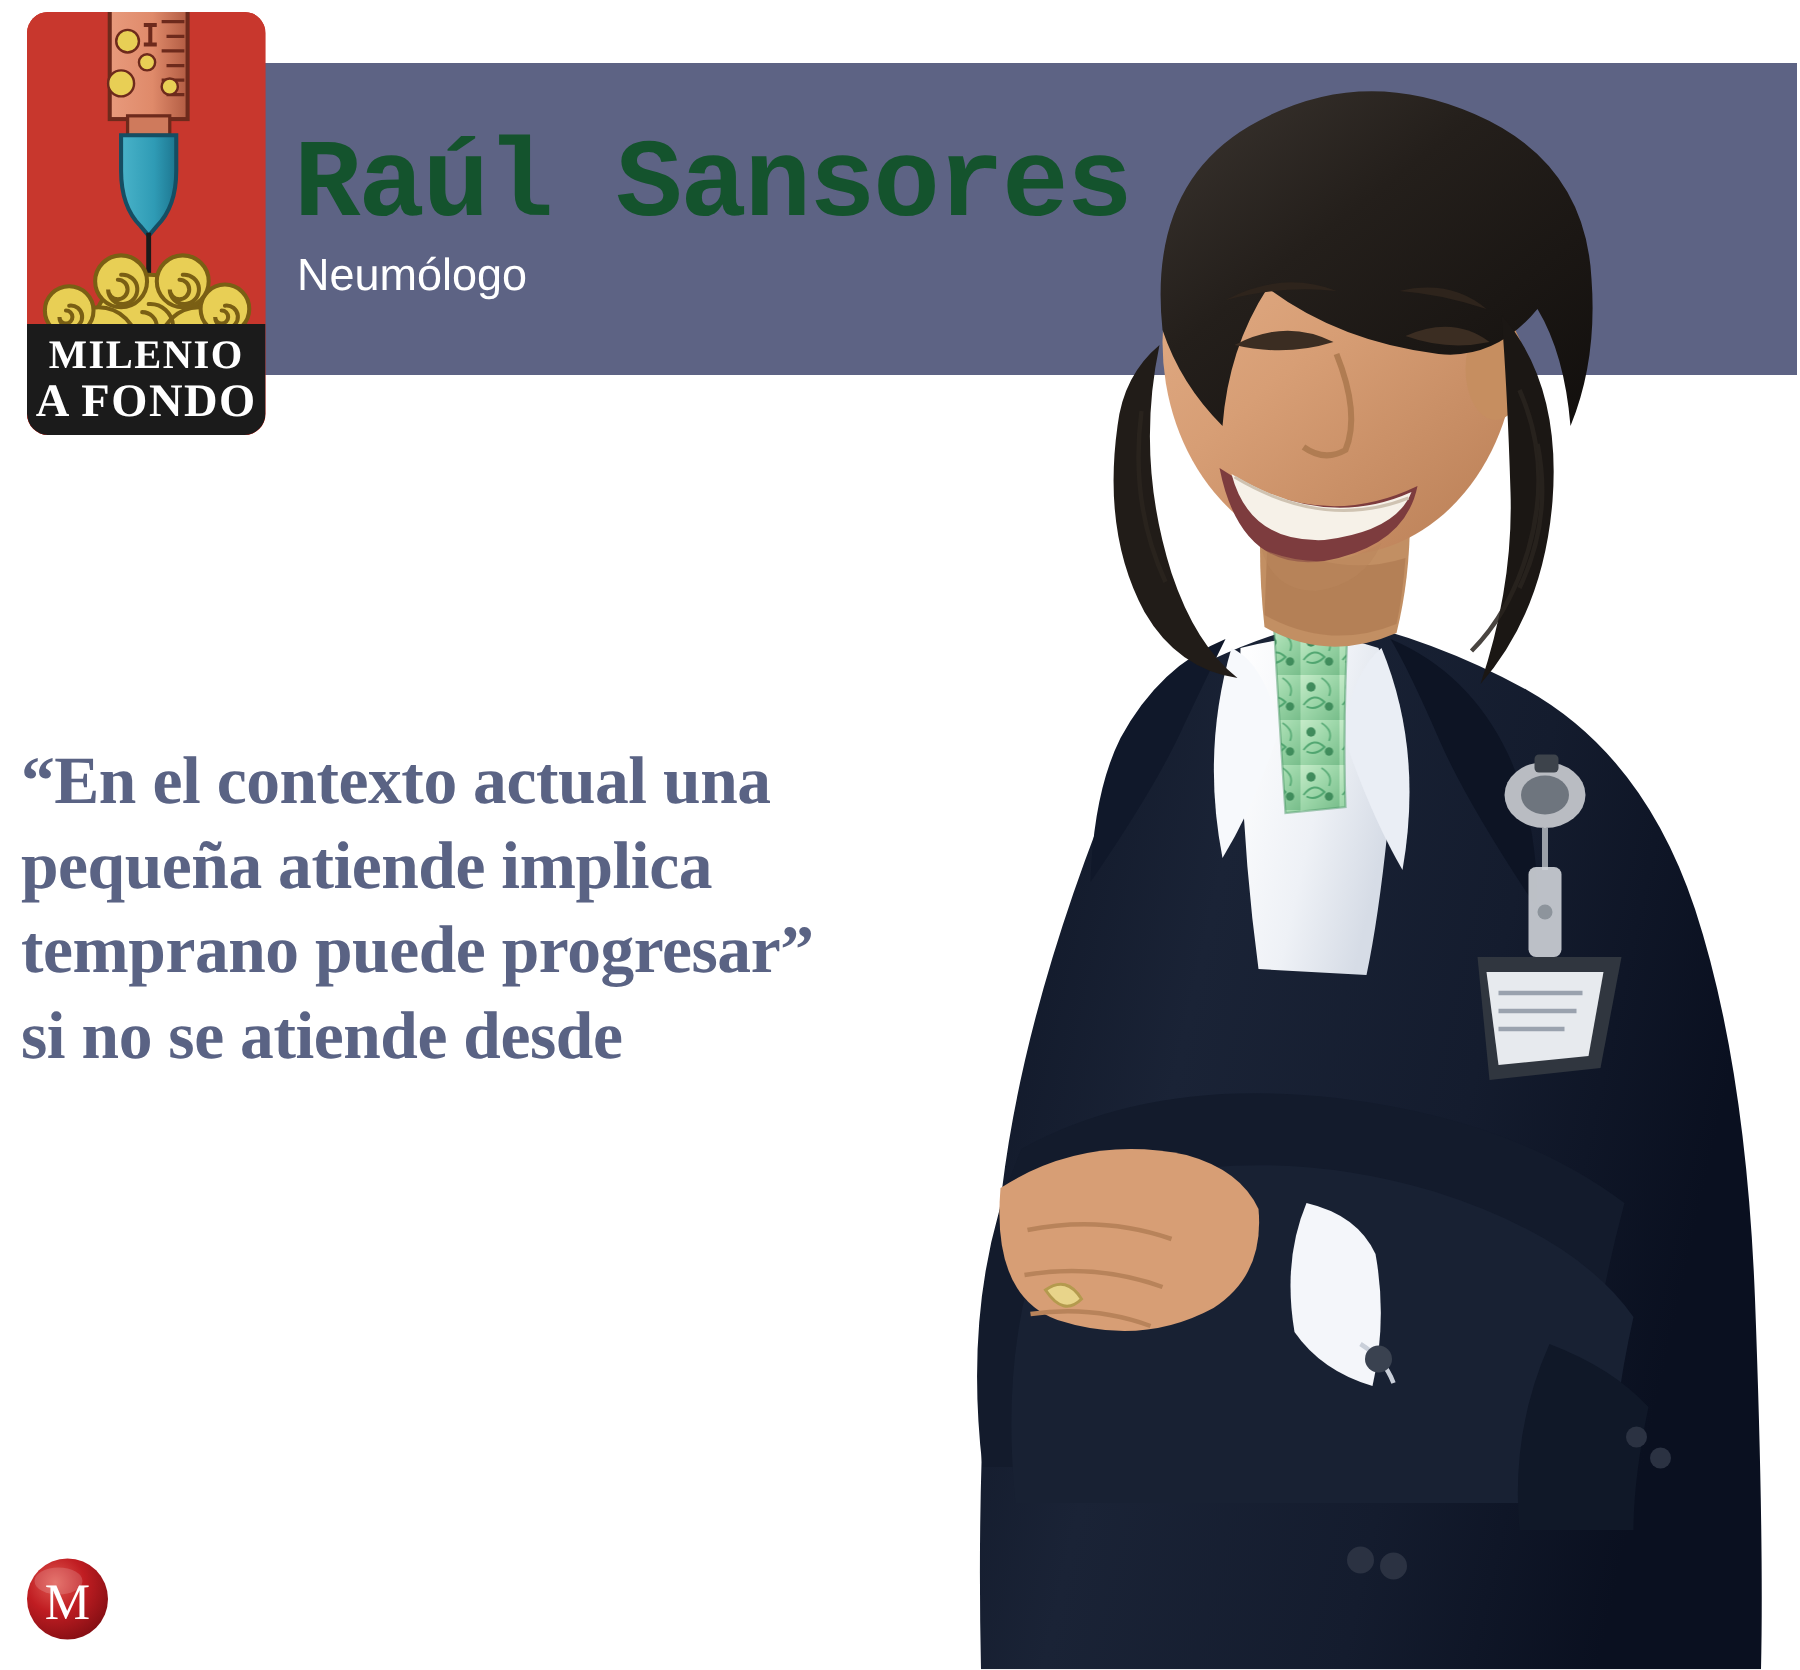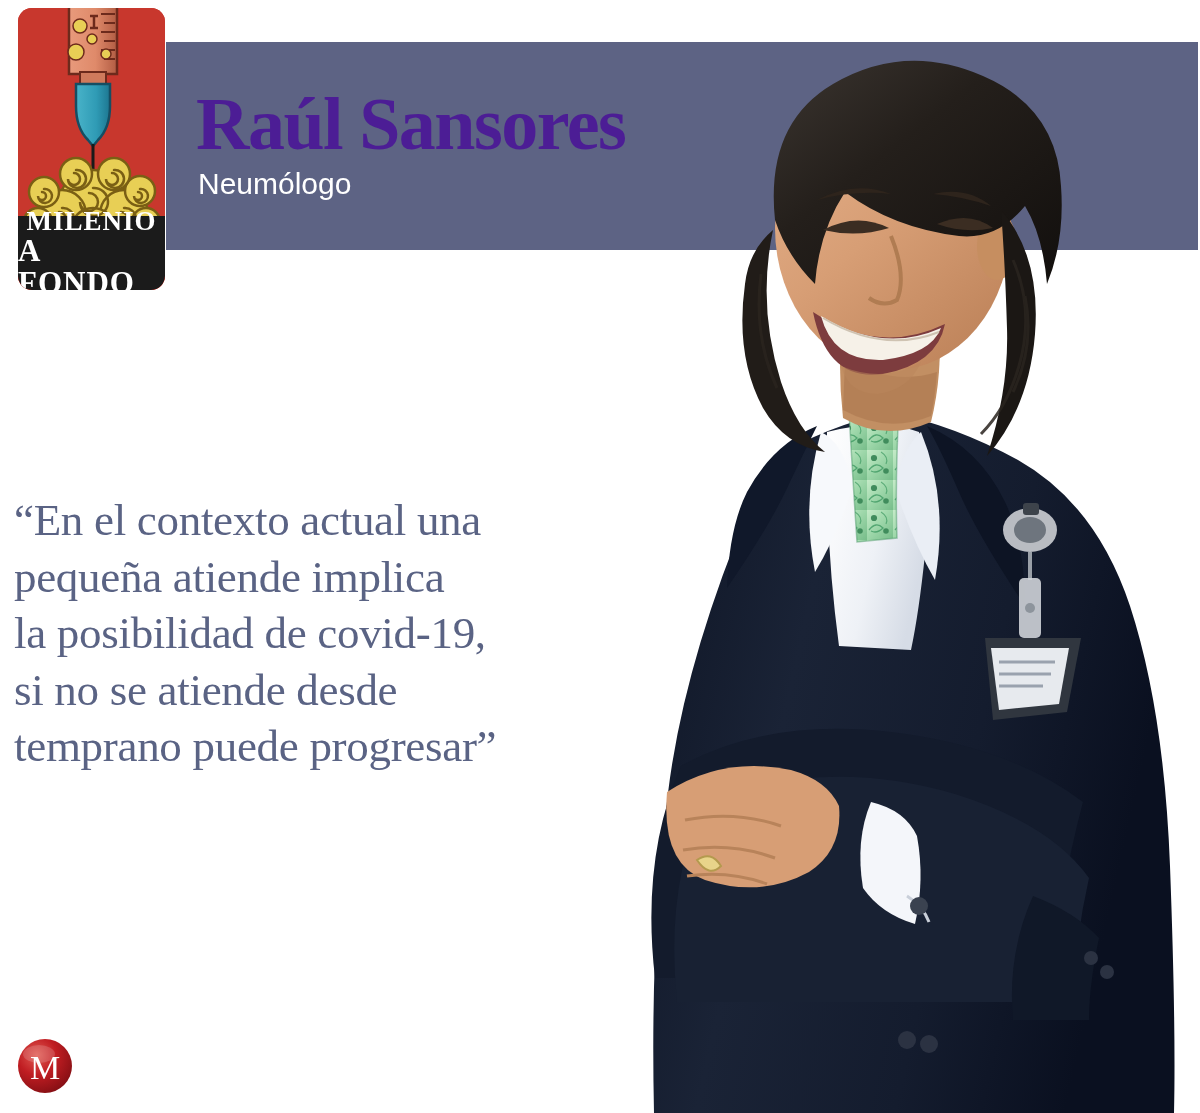--- a/index.html
+++ b/index.html
@@ -27,26 +27,26 @@
     height: 208px;
     background: #5d6384;
   }
   .header-text {
     position: absolute;
     left: 196px;
     top: 85px;
     z-index: 6;
   }
   .speaker-name {
-    font-family: Liberation Serif, serif;
+    font-family: Liberation Mono, monospace;
     font-weight: bold;
     font-size: 74px;
     line-height: 78px;
     letter-spacing: -1.5px;
-    color: #4c1d95;
+    color: #14532d;
     margin: 0;
     white-space: nowrap;
   }
   .speaker-role {
     font-family: "Liberation Sans", sans-serif;
     font-weight: normal;
     font-size: 30px;
     line-height: 34px;
     color: #ffffff;
     margin: 4px 0 0 2px;
@@ -57,20 +57,21 @@
   .logo-badge {
     position: absolute;
     left: 18px;
     top: 8px;
     width: 147px;
     height: 282px;
     border-radius: 14px;
     background: #c8372d;
     overflow: hidden;
     z-index: 10;
+    padding-left: 12px;
   }
   .logo-art {
     position: absolute;
     inset: 0;
   }
   .logo-caption {
     position: absolute;
     left: 0;
     bottom: 0;
     width: 100%;
@@ -92,21 +93,21 @@
   .logo-caption-line.l1 { font-size: 27px; }
   .logo-caption-line.l2 { font-size: 31px; }
 
   
   .quote {
     position: absolute;
     left: 14px;
     top: 492px;
     width: 612px;
     font-family: "Liberation Serif", serif;
-    font-weight: normal;
+    font-weight: bold;
     font-size: 45px;
     line-height: 56.5px;
     color: #5a6384;
     letter-spacing: -0.3px;
     z-index: 4;
   }
   .quote-line { white-space: nowrap; }
 
   
   .portrait {
@@ -212,23 +213,22 @@
     </div>
     <div class="logo-caption">
       <div class="logo-caption-line l1">MILENIO</div>
       <div class="logo-caption-line l2">A FONDO</div>
     </div>
   </div>
 
   <div class="quote">
     <div class="quote-line">“En el contexto actual una</div>
     <div class="quote-line">pequeña atiende implica</div>
-    <div class="quote-line">la posibilidad de covid-19,</div>
+    <div class="quote-line">temprano puede progresar”</div>
     <div class="quote-line">si no se atiende desde</div>
-    <div class="quote-line">temprano puede progresar”</div>
   </div>
 
   <div class="portrait">
     <svg viewBox="0 0 645 1053" preserveAspectRatio="none" aria-hidden="true">
       <defs>
         <linearGradient id="suitg" x1="0" y1="0" x2="1" y2="0.3">
           <stop offset="0%" stop-color="#0e1525"></stop>
           <stop offset="35%" stop-color="#1a2336"></stop>
           <stop offset="70%" stop-color="#141c2e"></stop>
           <stop offset="100%" stop-color="#0a1020"></stop>

